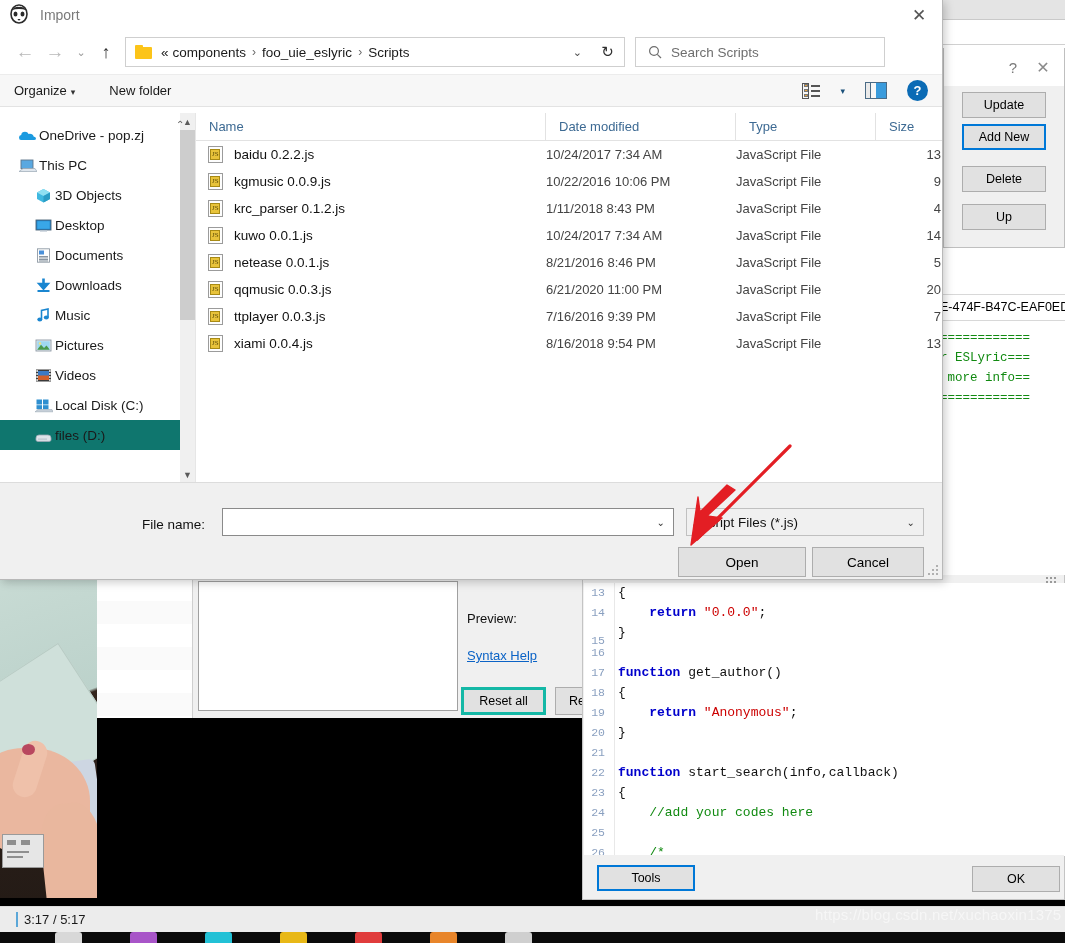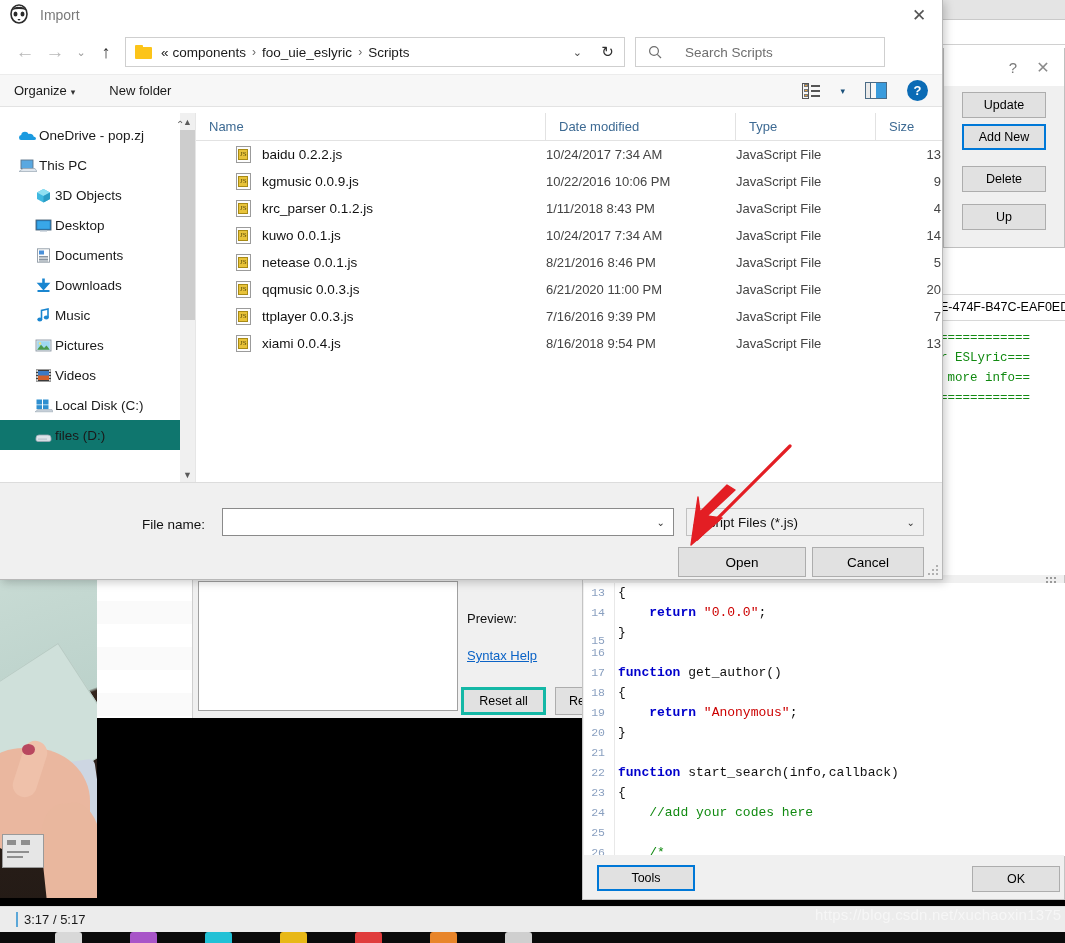--- a/index.html
+++ b/index.html
@@ -207,21 +207,21 @@
   .crumb { font-size:13.5px; color:#1a1a1a; padding:0 2px; cursor:default; }
   .crumb-sep { color:#6a6a6a; font-size:12px; padding:0 4px; }
   .addr-chevron { margin-left:auto; margin-right:9px; color:#4a4a4a; font-size:11px;}
   .refresh-btn {
     width:34px; height:30px; border:1px solid #cfcfcf; border-left:none;
     display:flex; align-items:center; justify-content:center; background:#fff;
     color:#303030; font-size:15px; cursor:default; margin-left:-6px; margin-right:10px;
   }
   .searchbar {
     width:250px; height:30px; border:1px solid #cfcfcf; background:#fff;
-    display:flex; align-items:center; gap:23px; padding-left:12px;
+    display:flex; align-items:center; gap:9px; padding-left:12px;
   }
   .search-text { font-size:13.5px; color:#6e6e6e; }
 
   .cmdbar {
     height:33px; background:#f7f7f7; border-top:1px solid #ececec;
     border-bottom:1px solid #e3e3e3; display:flex; align-items:center; padding:0 14px;
   }
   .cmd-item { font-size:13px; color:#1a1a1a; margin-right:34px; cursor:default; }
   .cmd-caret { font-size:9px; color:#333; margin-left:4px; }
   .cmd-right { margin-left:auto; display:flex; align-items:center; gap:20px; }
@@ -260,21 +260,21 @@
   
   .filelist { flex:1; position:relative; background:#ffffff; border-left:1px solid #e6e6e6;}
   .sort-chevron { position:absolute; left:176px; top:119px; font-size:10px; color:#5a5a5a; }
   .fl-head { height:28px; display:flex; align-items:center; border-bottom:1px solid #e2e2e2; }
   .fl-th {
     font-size:13px; color:#3d6a93; padding-left:13px; height:28px; line-height:28px;
     border-right:1px solid #e2e2e2; cursor:default; overflow:hidden; white-space:nowrap;
   }
   .fl-th.size { text-align:left; border-right:none;}
   .fl-row { height:27px; display:flex; align-items:center; cursor:default;}
-  .fl-name { width:350px; display:flex; align-items:center; gap:11px; padding-left:40px; font-size:13.5px; color:#111;}
+  .fl-name { width:350px; display:flex; align-items:center; gap:11px; padding-left:12px; font-size:13.5px; color:#111;}
   .fl-date { width:190px; font-size:13px; color:#444;}
   .fl-type { width:140px; font-size:13px; color:#444;}
   .fl-size { width:65px; font-size:13px; color:#444; text-align:right;}
 
   .jsicon { width:15px; height:17px; position:relative; flex:0 0 15px;}
   .jsicon .pg { position:absolute; inset:0; background:#fdfdfd; border:1px solid #9b9b9b;}
   .jsicon .sc { position:absolute; left:2px; top:3px; width:10px; height:11px; background:#e8c33a; border:1px solid #a88a14;}
   .jsicon .ss { position:absolute; left:4px; top:5px; width:5px; height:7px; color:#5a4a08; font-size:7px; line-height:7px; font-family:"Liberation Serif",serif;}
 
   .hscroll {

